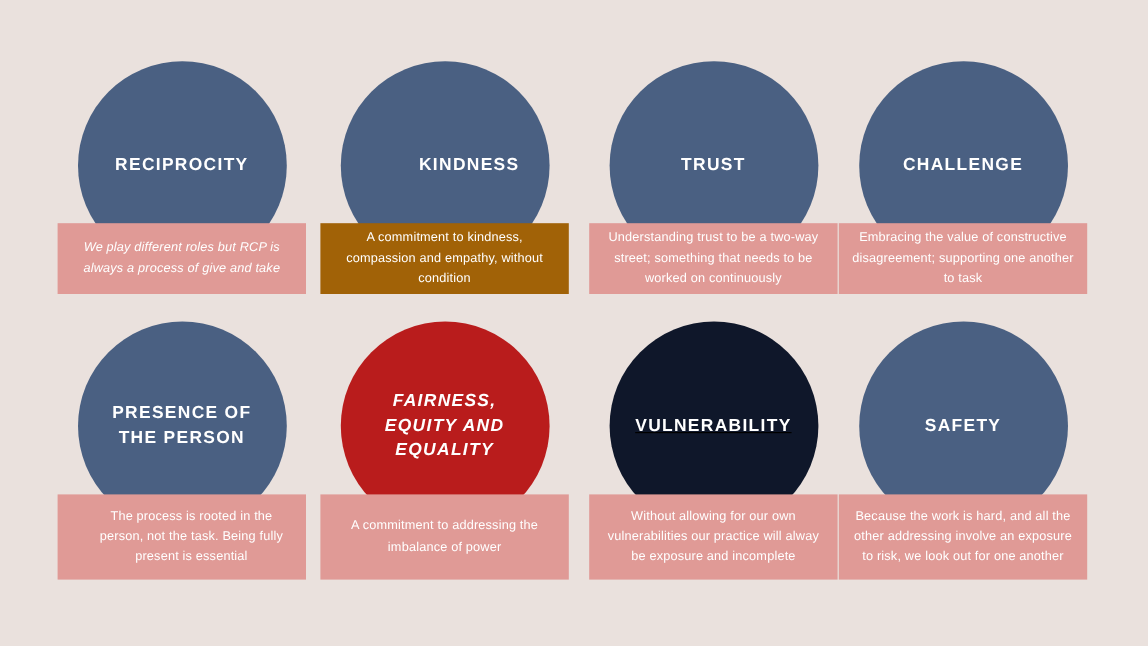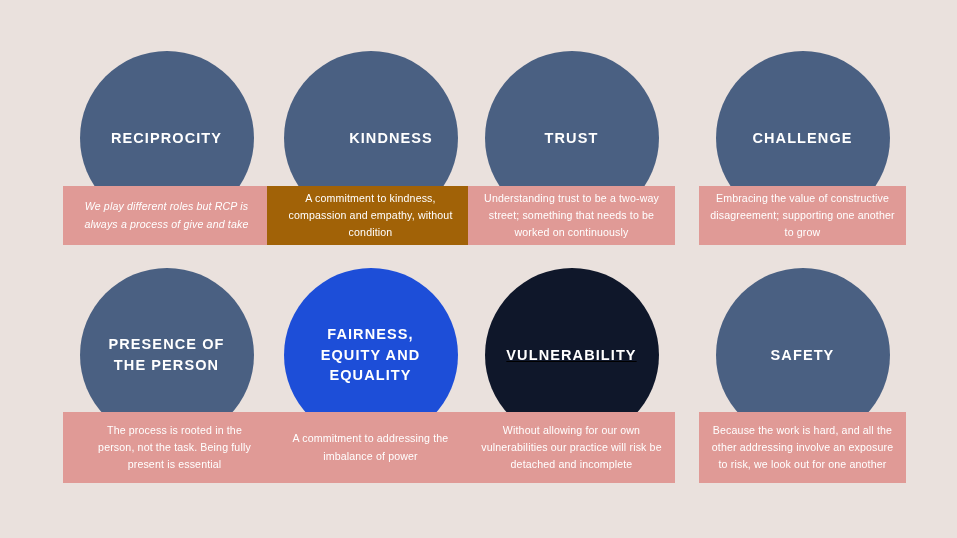--- a/index.html
+++ b/index.html
@@ -79,23 +79,23 @@
   .row-top .circle { top: 0; }
   .row-top .band   { top: 135px; height: 59px; }
   .row-top         { top: 51px; height: 194px; }
 
   
   .row-bottom .circle { top: 0; }
   .row-bottom .band   { top: 144px; height: 71px; }
   .row-bottom         { top: 268px; height: 215px; }
 
   
-  .col-1 { left: 63px; }
+  .col-1 { left: 48px; }
   .col-2 { left: 267px; }
-  .col-3 { left: 468px; }
+  .col-3 { left: 491px; }
   .col-4 { left: 699px; }
 </style>
 </head>
 <body style="background: rgb(234, 225, 221);">
 
 <div id="board" style="background: rgb(234, 225, 221);">
 
   <div class="card row-top col-1">
     <div class="circle" style="background: rgb(74, 96, 130);">
       <span class="circle-title" style="color: rgb(255, 255, 255);">RECIPROCITY</span>
@@ -121,51 +121,51 @@
     <div class="band" style="background: rgb(224, 154, 150);">
       <span class="band-text" style="color: rgb(255, 255, 255);">Understanding trust to be a two-way street; something that needs to be worked on continuously</span>
     </div>
   </div>
 
   <div class="card row-top col-4">
     <div class="circle" style="background: rgb(74, 96, 130);">
       <span class="circle-title" style="color: rgb(255, 255, 255);">CHALLENGE</span>
     </div>
     <div class="band" style="background: rgb(224, 154, 150);">
-      <span class="band-text" style="color: rgb(255, 255, 255);">Embracing the value of constructive disagreement; supporting one another to grow</span>
+      <span class="band-text" style="color: rgb(255, 255, 255);">Embracing the value of constructive disagreement; supporting one another to task</span>
     </div>
   </div>
 
   <div class="card row-bottom col-1">
     <div class="circle" style="background: rgb(74, 96, 130);">
       <span class="circle-title" style="color: rgb(255, 255, 255);">PRESENCE OF
 THE PERSON</span>
     </div>
     <div class="band" style="background: rgb(224, 154, 150); padding-left: 25px;">
       <span class="band-text" style="color: rgb(255, 255, 255);">The process is rooted in the person, not the task. Being fully present is essential</span>
     </div>
   </div>
 
   <div class="card row-bottom col-2">
-    <div class="circle" style="background: #1d4ed8;">
+    <div class="circle" style="background: #b91c1c; font-style: italic;">
       <span class="circle-title" style="color: rgb(255, 255, 255);">FAIRNESS,
 EQUITY AND
 EQUALITY</span>
     </div>
     <div class="band" style="background: rgb(224, 154, 150);">
       <span class="band-text" style="color: rgb(255, 255, 255);">A commitment to addressing the imbalance of power</span>
     </div>
   </div>
 
   <div class="card row-bottom col-3">
     <div class="circle" style="background: #0f172a; text-decoration: underline;">
       <span class="circle-title" style="color: rgb(255, 255, 255);">VULNERABILITY</span>
     </div>
     <div class="band" style="background: rgb(224, 154, 150);">
-      <span class="band-text" style="color: rgb(255, 255, 255);">Without allowing for our own vulnerabilities our practice will risk be detached and incomplete</span>
+      <span class="band-text" style="color: rgb(255, 255, 255);">Without allowing for our own vulnerabilities our practice will alway be exposure and incomplete</span>
     </div>
   </div>
 
   <div class="card row-bottom col-4">
     <div class="circle" style="background: rgb(74, 96, 130);">
       <span class="circle-title" style="color: rgb(255, 255, 255);">SAFETY</span>
     </div>
     <div class="band" style="background: rgb(224, 154, 150);">
       <span class="band-text" style="color: rgb(255, 255, 255);">Because the work is hard, and all the other addressing involve an exposure to risk, we look out for one another</span>
     </div>

